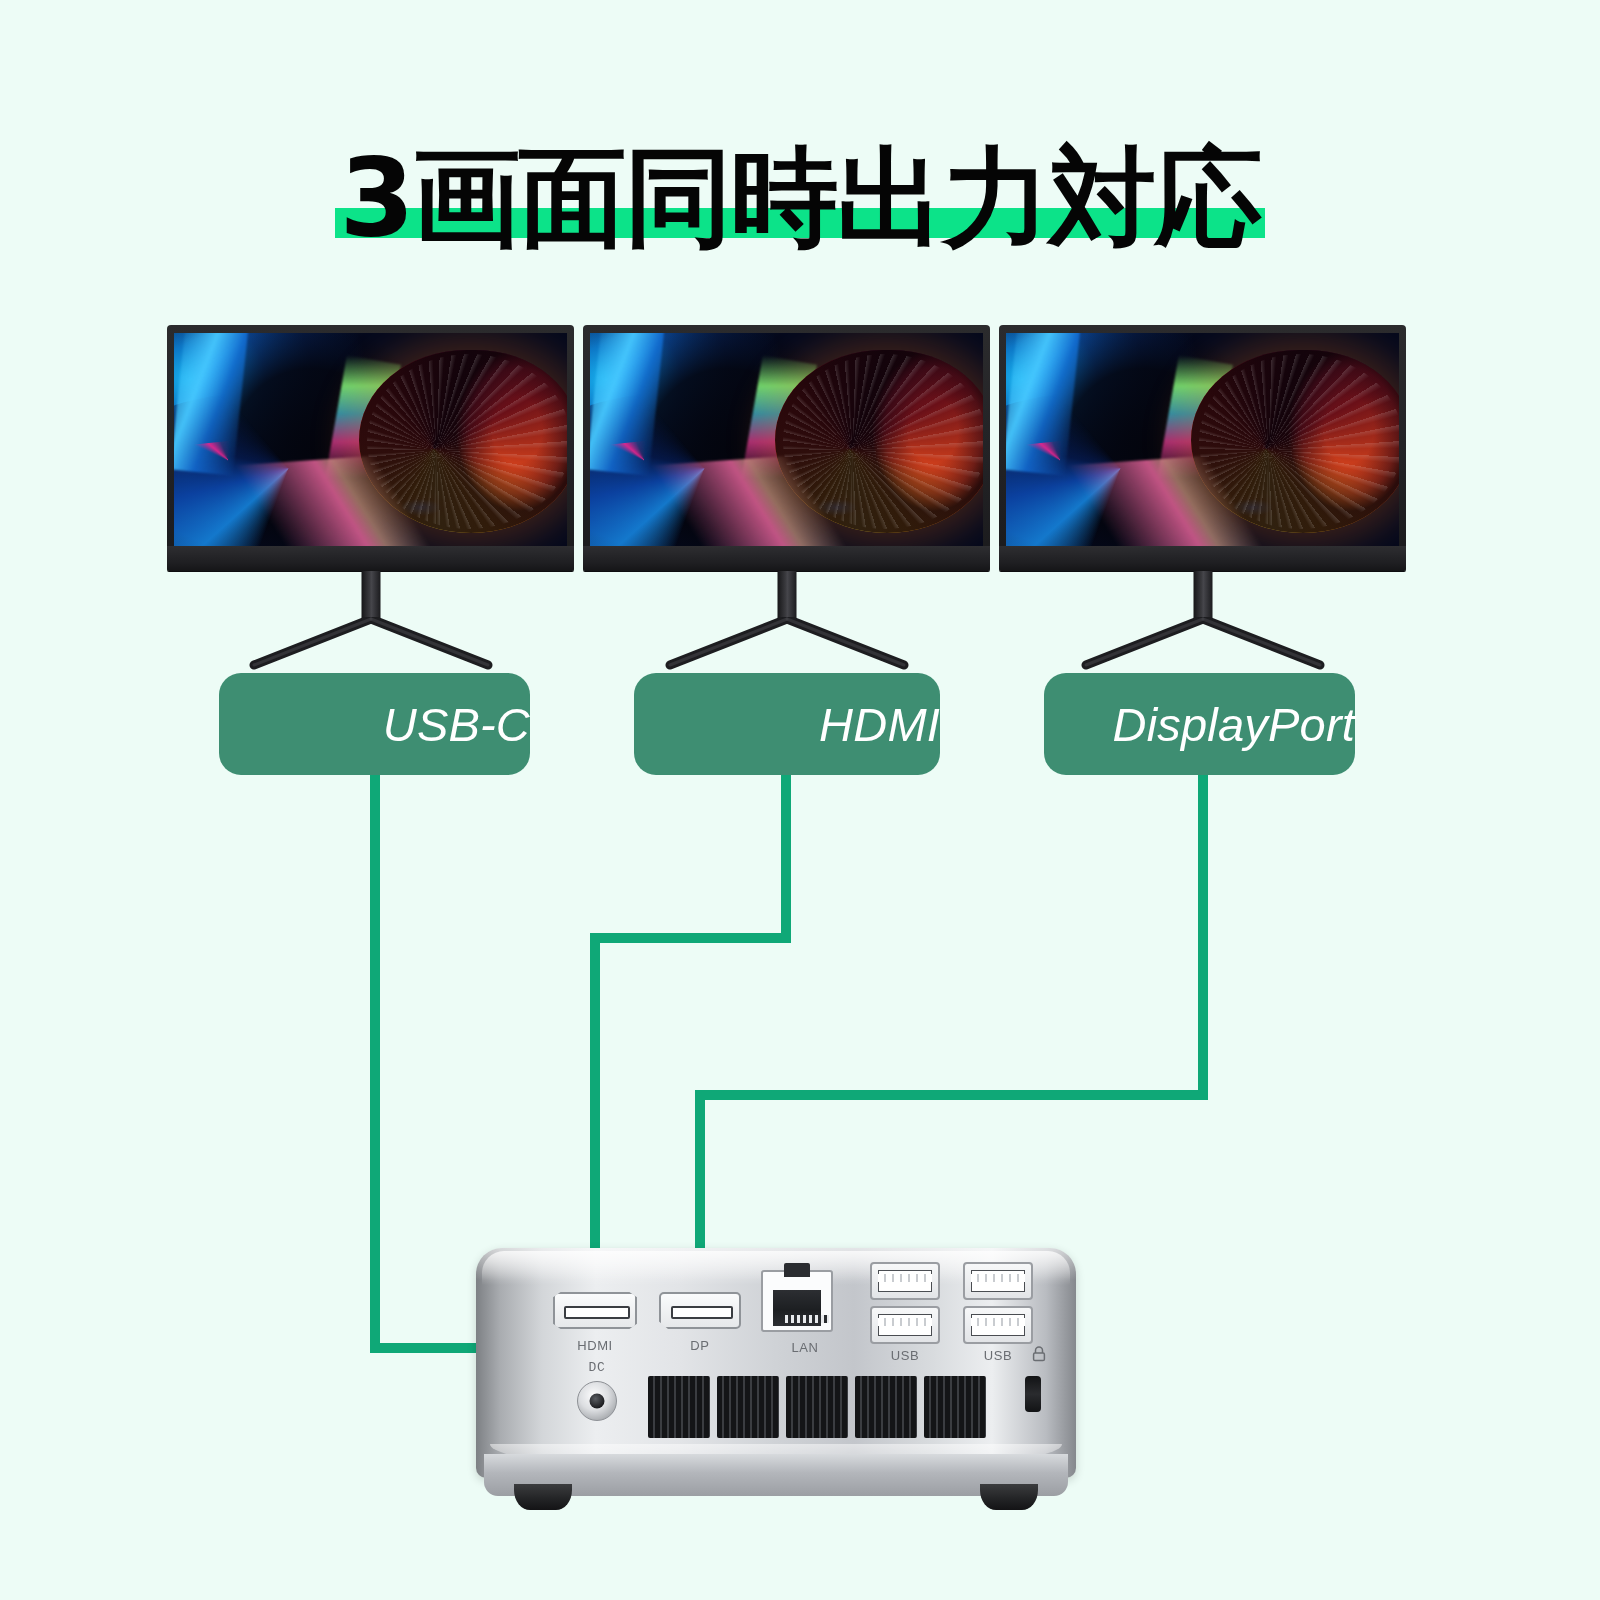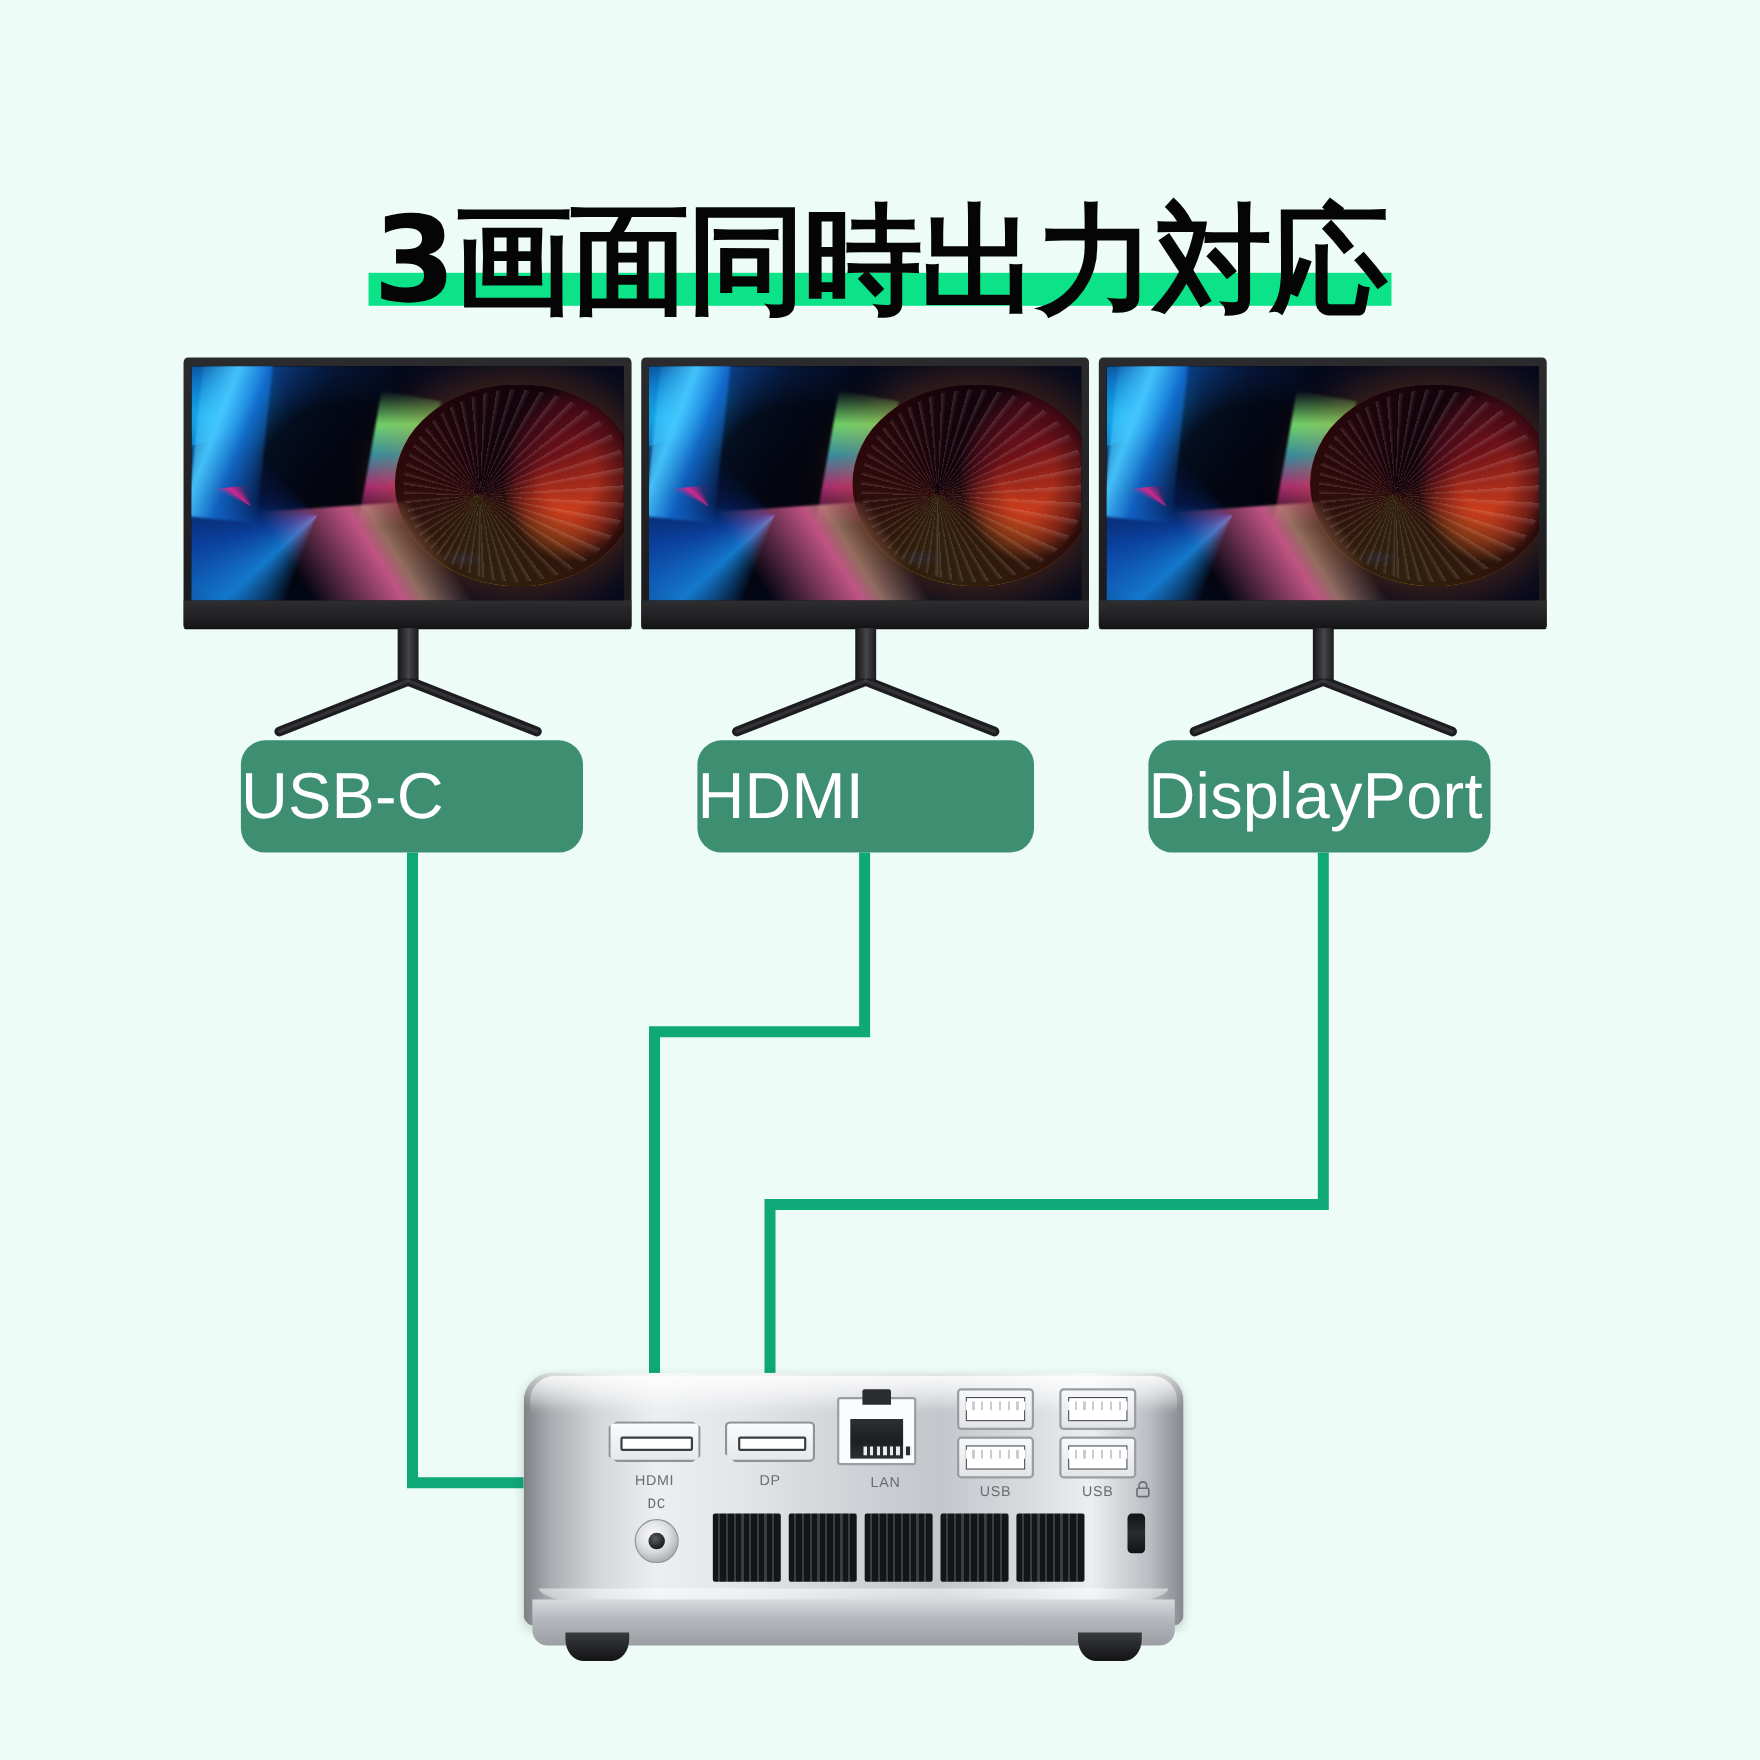--- a/index.html
+++ b/index.html
@@ -19,21 +19,20 @@
 
   
   #title-wrap {
     position: absolute;
     left: 0; top: 128px;
     width: 1600px;
     height: 140px;
     display: flex;
     align-items: center;
     justify-content: center;
-    margin-top: 40px;
   }
   #title-inner {
     position: relative;
     display: inline-block;
     line-height: 1;
     padding: 0 4px;
   }
   #title-highlight {
     position: absolute;
     left: 0;
@@ -205,26 +204,27 @@
     top: 292px;
   }
 
   
   .pill {
     position: absolute;
     background: #3e8e72;
     border-radius: 22px;
     display: flex;
     align-items: center;
-    justify-content: flex-start;
+    justify-content: flex-end;
     color: #ffffff;
-    font-size: 59px;
+    font-size: 47px;
     font-weight: 400;
     letter-spacing: 0.2px;
     box-sizing: border-box;
+    font-style: italic;
   }
 
   
   #cables {
     position: absolute;
     left: 0; top: 0;
     width: 1600px; height: 1600px;
     pointer-events: none;
   }
 

